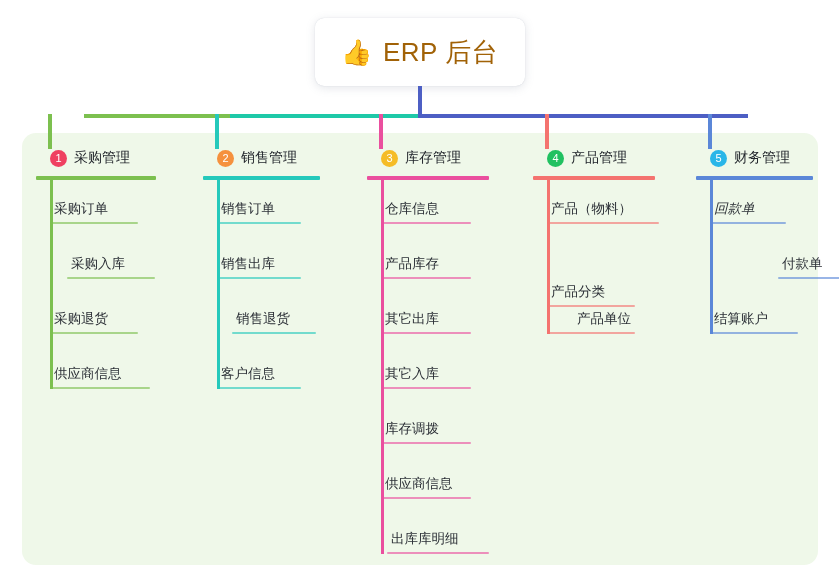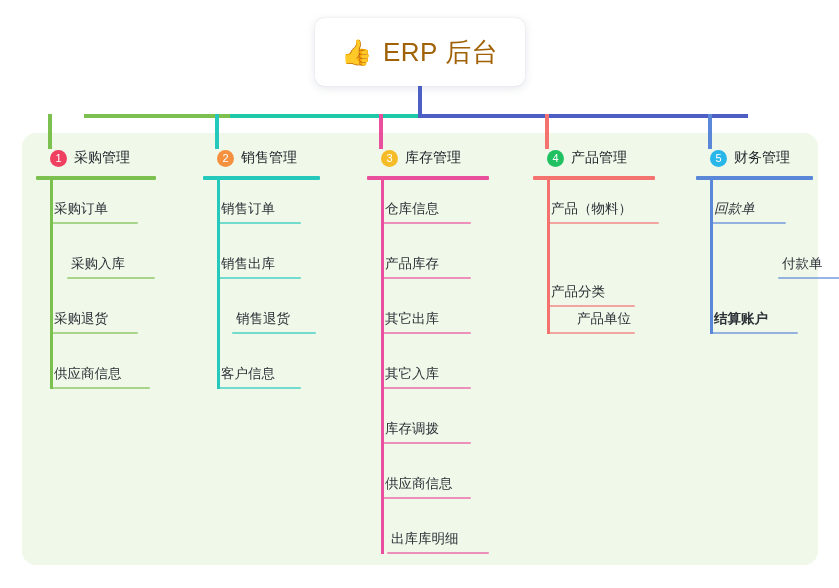--- a/index.html
+++ b/index.html
@@ -211,17 +211,17 @@
     <div class="drop" style="left: 708px; background: rgb(91, 135, 216);"></div>
     <div class="spine" style="left: 710px; top: 176px; height: 158px; background: rgb(91, 135, 216);"></div>
     <div class="leaf" style="left: 710px; top: 200px; font-style: italic;">
       <div class="leaf-label">回款单</div>
       <div class="leaf-rule" style="width: 76px; background: rgb(91, 135, 216); opacity: 0.62;"></div>
     </div>
     <div class="leaf" style="left: 750px; top: 255px; margin-left: 28px;">
       <div class="leaf-label">付款单</div>
       <div class="leaf-rule" style="width: 76px; background: rgb(91, 135, 216); opacity: 0.62;"></div>
     </div>
-    <div class="leaf" style="left: 710px; top: 310px; font-weight: bold;">
+    <div class="leaf" style="left: 710px; top: 310px;">
       <div class="leaf-label">结算账户</div>
       <div class="leaf-rule" style="width: 88px; background: rgb(91, 135, 216); opacity: 0.62;"></div>
     </div>
   </div>
 
 </body></html>

